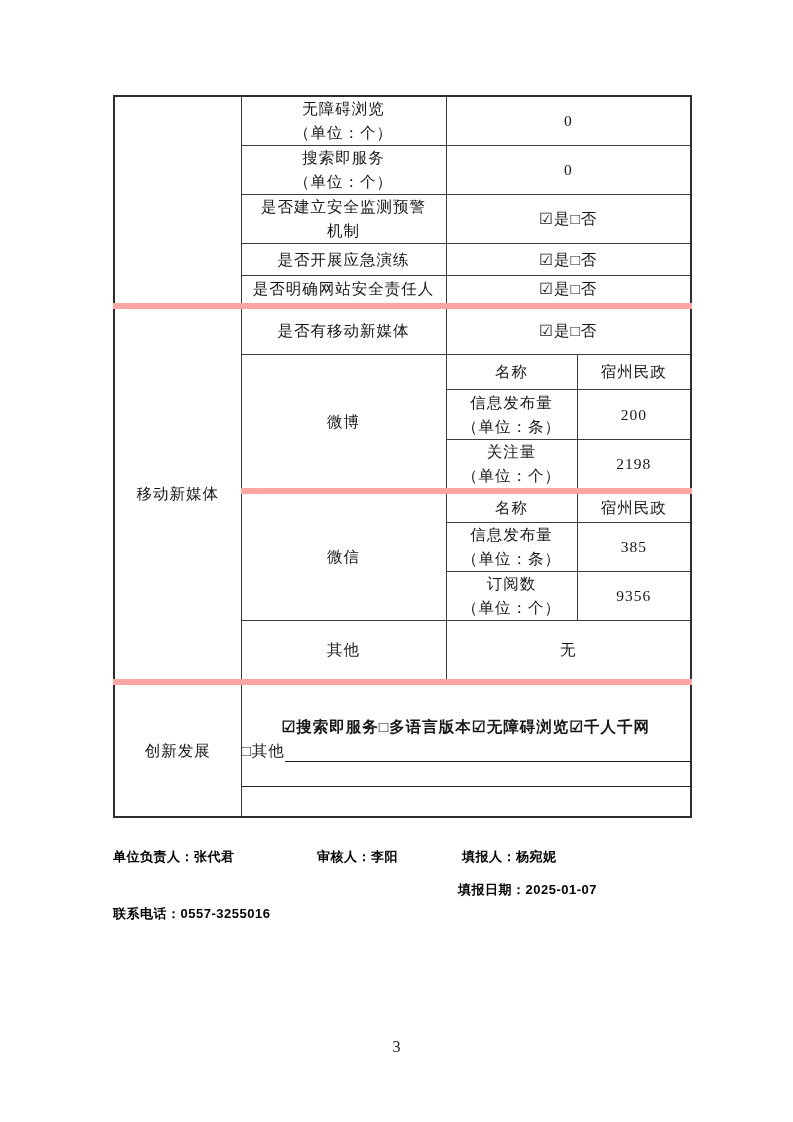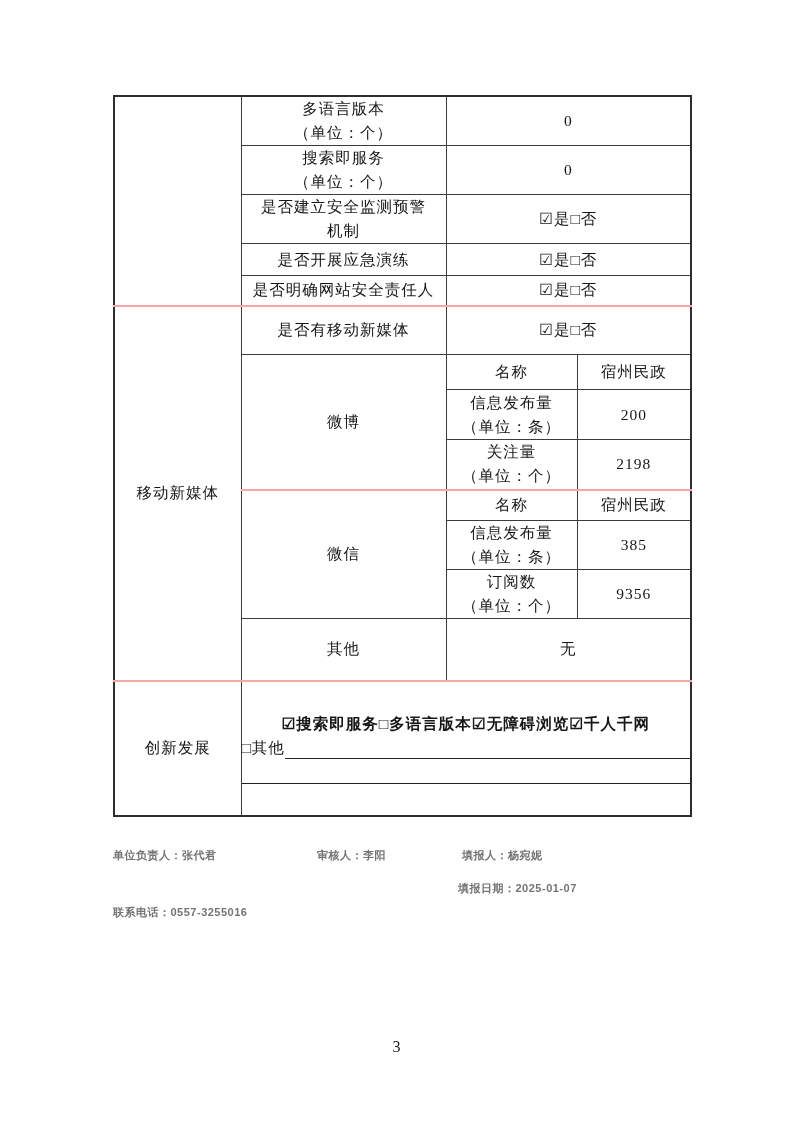--- a/index.html
+++ b/index.html
@@ -26,44 +26,44 @@
   table.report td {
     border: 1px solid #3c3c3c;
     padding: 0;
     text-align: center;
     vertical-align: middle;
     font-size: 15.5px;
     line-height: 24px;
     letter-spacing: 1px;
     overflow: hidden;
   }
-  tr.sec > td { border-top: 2px solid #fca5a5; }
+  tr.sec > td { border-top: 6px solid #fca5a5; }
   td.group { letter-spacing: 2px; }
   td.num { font-size: 15px; letter-spacing: 0.5px; }
   td.chk { font-size: 15.5px; letter-spacing: 0.5px; }
   td.innov {
     text-align: left;
     vertical-align: top;
     padding: 9px 8px 0 9px;
     font-size: 15px;
     letter-spacing: 0.2px;
     line-height: 27px;
   }
   .opts { white-space: nowrap; font-weight: bold; }
   .other-line { display: flex; height: 27px; }
   .other-line .lbl { flex: none; }
   .other-line .fill { flex: 1; border-bottom: 1px solid #222; margin-bottom: 4px; }
   .line3 { height: 21px; border-bottom: 1px solid #222; width: 100%; }
   .footer span {
     position: absolute;
     font-family: "Liberation Sans", "DejaVu Sans", sans-serif;
     font-weight: 700;
-    font-size: 11px;
+    font-size: 13px;
     letter-spacing: 0.5px;
-    color: #737373;
+    color: #000000;
     white-space: nowrap;
   }
   .pagenum {
     position: absolute;
     left: 0;
     top: 1038px;
     width: 100%;
     text-align: center;
     font-size: 16px;
     color: #222222;
@@ -79,21 +79,21 @@
       <col style="width:127px">
       <col style="width:205px">
       <col style="width:131px">
       <col style="width:114px">
     </colgroup>
 
     <tbody>
         <tr style="height:49px">
       <td class="group" rowspan="5"></td>
       <td>
-        <div>多语言版本</div>
+        <div>无障碍浏览</div>
         <div>（单位：个）</div>
       </td>
       <td colspan="2" class="num">0</td>
     </tr>
     <tr style="height:49px">
       <td>
         <div>搜索即服务</div>
         <div>（单位：个）</div>
       </td>
       <td colspan="2" class="num">0</td>

